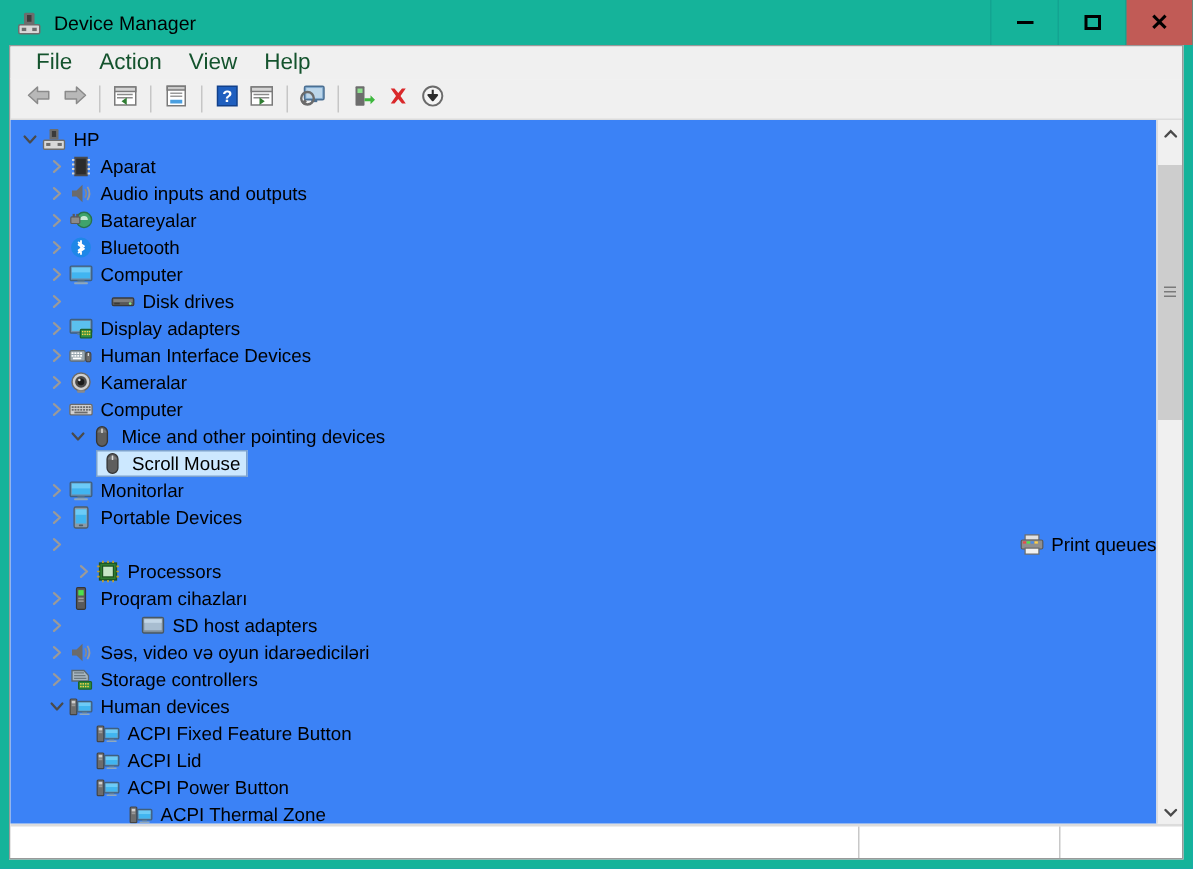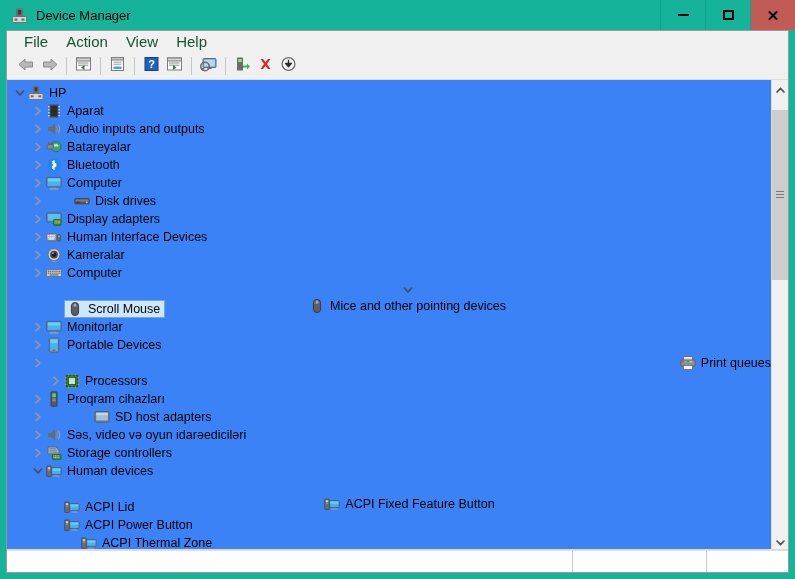--- a/index.html
+++ b/index.html
@@ -553,21 +553,21 @@
                     <rect x="7.5" y="7.6" width="1.3" height="1.2"></rect>
         <rect x="9.4" y="7.6" width="1.3" height="1.2"></rect>
                     <rect x="11.3" y="7.6" width="1.3" height="1.2"></rect>
         <rect x="13.1" y="7.6" width="1.3" height="1.2"></rect>
         <rect x="3.6" y="9.4" width="8.8" height="1.2"></rect>
       </g>
     </svg></span>
               <span class="row-label">Computer</span>
             </span>
           </div>
-          <div class="row" style="padding-left: 37px; flex-direction: column;">
+          <div class="row" style="padding-left: 37px;">
             <span class="twisty">
               <svg width="10" height="8" viewBox="0 0 10 8">
     <path d="M1.4 2 L5 6 L8.6 2" fill="none" stroke="#4a4a4a" stroke-width="1.5" stroke-linecap="round" stroke-linejoin="round"></path>
               </svg>
             </span>
             <span class="sel-box">
               <span class="row-icon"><svg width="16" height="16" viewBox="0 0 16 16">
       <rect x="4.4" y="1.4" width="7.2" height="13.2" rx="3.6" fill="#5e5e5e" stroke="#363636" stroke-width="0.9"></rect>
       <path d="M4.9 5.4 a3.2 3.2 0 0 1 6.2 0 Z" fill="#8e8e8e" opacity="0.55"></path>
       <line x1="8" y1="2.6" x2="8" y2="5.6" stroke="#dcdcdc" stroke-width="1"></line>
@@ -752,21 +752,21 @@
       <rect x="1.8" y="6.6" width="2.4" height="1.2" fill="#9a9a9a"></rect>
       <rect x="5.6" y="4.6" width="9.6" height="7" rx="0.8" fill="#6d8fae" stroke="#3f5f7d" stroke-width="0.9"></rect>
       <rect x="6.5" y="5.5" width="7.8" height="5.2" fill="#41b5f0"></rect>
       <rect x="6.5" y="5.5" width="7.8" height="2.2" fill="#6ccbf7"></rect>
       <rect x="8.8" y="11.6" width="3.2" height="1.1" fill="#5c7e9c"></rect>
       <rect x="7" y="12.6" width="6.8" height="1" rx="0.4" fill="#8fa8bd"></rect>
     </svg></span>
               <span class="row-label">Human devices</span>
             </span>
           </div>
-          <div class="row" style="padding-left: 41px; flex-direction: column;">
+          <div class="row" style="padding-left: 41px;">
             <span class="twisty"></span>
             <span class="sel-box">
               <span class="row-icon"><svg width="16" height="16" viewBox="0 0 16 16">
       <rect x="0.8" y="3" width="4.4" height="10.4" rx="0.6" fill="#6d6d6d" stroke="#444" stroke-width="0.8"></rect>
       <rect x="1.8" y="4.2" width="2.4" height="1.8" fill="#cfcfcf"></rect>
       <rect x="1.8" y="6.6" width="2.4" height="1.2" fill="#9a9a9a"></rect>
       <rect x="5.6" y="4.6" width="9.6" height="7" rx="0.8" fill="#6d8fae" stroke="#3f5f7d" stroke-width="0.9"></rect>
       <rect x="6.5" y="5.5" width="7.8" height="5.2" fill="#41b5f0"></rect>
       <rect x="6.5" y="5.5" width="7.8" height="2.2" fill="#6ccbf7"></rect>
       <rect x="8.8" y="11.6" width="3.2" height="1.1" fill="#5c7e9c"></rect>
@@ -800,21 +800,21 @@
       <rect x="1.8" y="6.6" width="2.4" height="1.2" fill="#9a9a9a"></rect>
       <rect x="5.6" y="4.6" width="9.6" height="7" rx="0.8" fill="#6d8fae" stroke="#3f5f7d" stroke-width="0.9"></rect>
       <rect x="6.5" y="5.5" width="7.8" height="5.2" fill="#41b5f0"></rect>
       <rect x="6.5" y="5.5" width="7.8" height="2.2" fill="#6ccbf7"></rect>
       <rect x="8.8" y="11.6" width="3.2" height="1.1" fill="#5c7e9c"></rect>
       <rect x="7" y="12.6" width="6.8" height="1" rx="0.4" fill="#8fa8bd"></rect>
     </svg></span>
               <span class="row-label">ACPI Power Button</span>
             </span>
           </div>
-          <div class="row" style="padding-left: 58px;">
+          <div class="row" style="padding-left: 24px; gap: 39px;">
             <span class="twisty"></span>
             <span class="sel-box">
               <span class="row-icon"><svg width="16" height="16" viewBox="0 0 16 16">
       <rect x="0.8" y="3" width="4.4" height="10.4" rx="0.6" fill="#6d6d6d" stroke="#444" stroke-width="0.8"></rect>
       <rect x="1.8" y="4.2" width="2.4" height="1.8" fill="#cfcfcf"></rect>
       <rect x="1.8" y="6.6" width="2.4" height="1.2" fill="#9a9a9a"></rect>
       <rect x="5.6" y="4.6" width="9.6" height="7" rx="0.8" fill="#6d8fae" stroke="#3f5f7d" stroke-width="0.9"></rect>
       <rect x="6.5" y="5.5" width="7.8" height="5.2" fill="#41b5f0"></rect>
       <rect x="6.5" y="5.5" width="7.8" height="2.2" fill="#6ccbf7"></rect>
       <rect x="8.8" y="11.6" width="3.2" height="1.1" fill="#5c7e9c"></rect>

